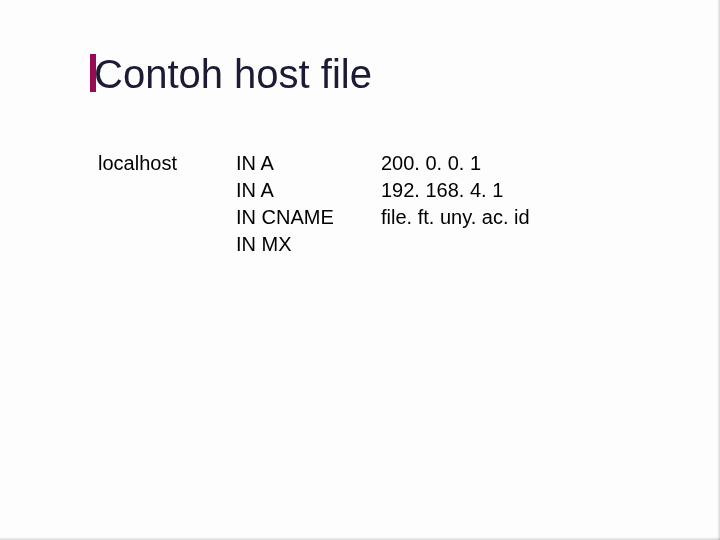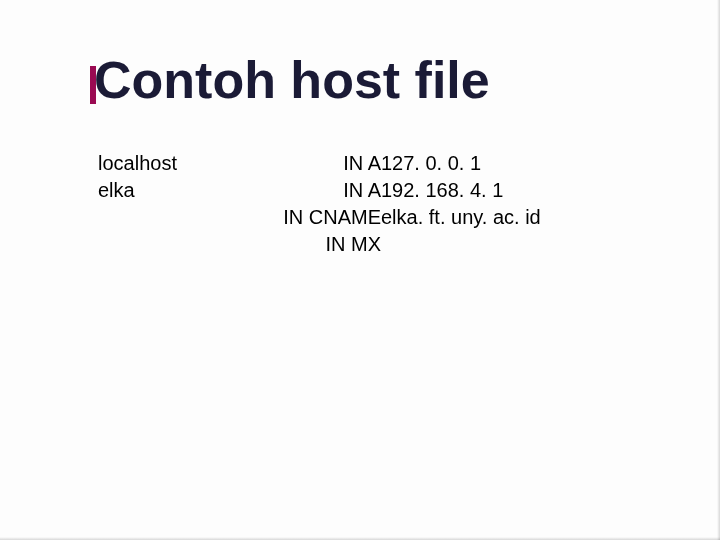--- a/index.html
+++ b/index.html
@@ -27,43 +27,43 @@
     gap: 0;
   }
   .accent-bar {
     width: 6px;
     background: #9a0a52; 
     margin-right: 0;
     height: 38px;
     margin-bottom: 2px;
   }
   .title-text {
-    font-size: 52px;
+    font-size: 40px;
     line-height: 1.0;
-    font-weight: 700;
+    font-weight: 400;
     color: #1b1b36;
     letter-spacing: 0px;
     margin-left: -2px;
   }
   .body {
     position: absolute;
     top: 150px;
     left: 98px;
     display: flex;
     flex-direction: row;
     font-size: 20px;
     line-height: 1.35;
     color: #000000;
   }
   .col {
     display: flex;
     flex-direction: column;
   }
   .col.hosts   { width: 138px; }
-  .col.records { width: 145px; align-items: flex-end; }
+  .col.records { width: 145px; }
   .col.values  { width: auto; }
   .cell {
     white-space: nowrap;
   }
   .shadow-edge-right {
     position: absolute;
     top: 0;
     right: 0;
     width: 3px;
     height: 100%;
@@ -85,34 +85,33 @@
 
   <div class="title-block">
     <div class="accent-bar"></div>
     <div class="title-text">Contoh host file</div>
   </div>
 
   <div class="body">
 
     <div class="col hosts">
       <div class="cell">localhost</div>
-      <div class="cell">elka</div>
       <div class="cell"></div>
     </div>
 
     <div class="col records">
       <div class="cell">IN A</div>
       <div class="cell">IN A</div>
       <div class="cell">IN CNAME</div>
       <div class="cell">IN MX</div>
     </div>
 
     <div class="col values">
-      <div class="cell">127. 0. 0. 1</div>
+      <div class="cell">200. 0. 0. 1</div>
       <div class="cell">192. 168. 4. 1</div>
-      <div class="cell">elka. ft. uny. ac. id</div>
+      <div class="cell">file. ft. uny. ac. id</div>
     </div>
 
   </div>
 
   <div class="shadow-edge-right"></div>
   <div class="shadow-edge-bottom"></div>
 </div>
 
 </body></html>

